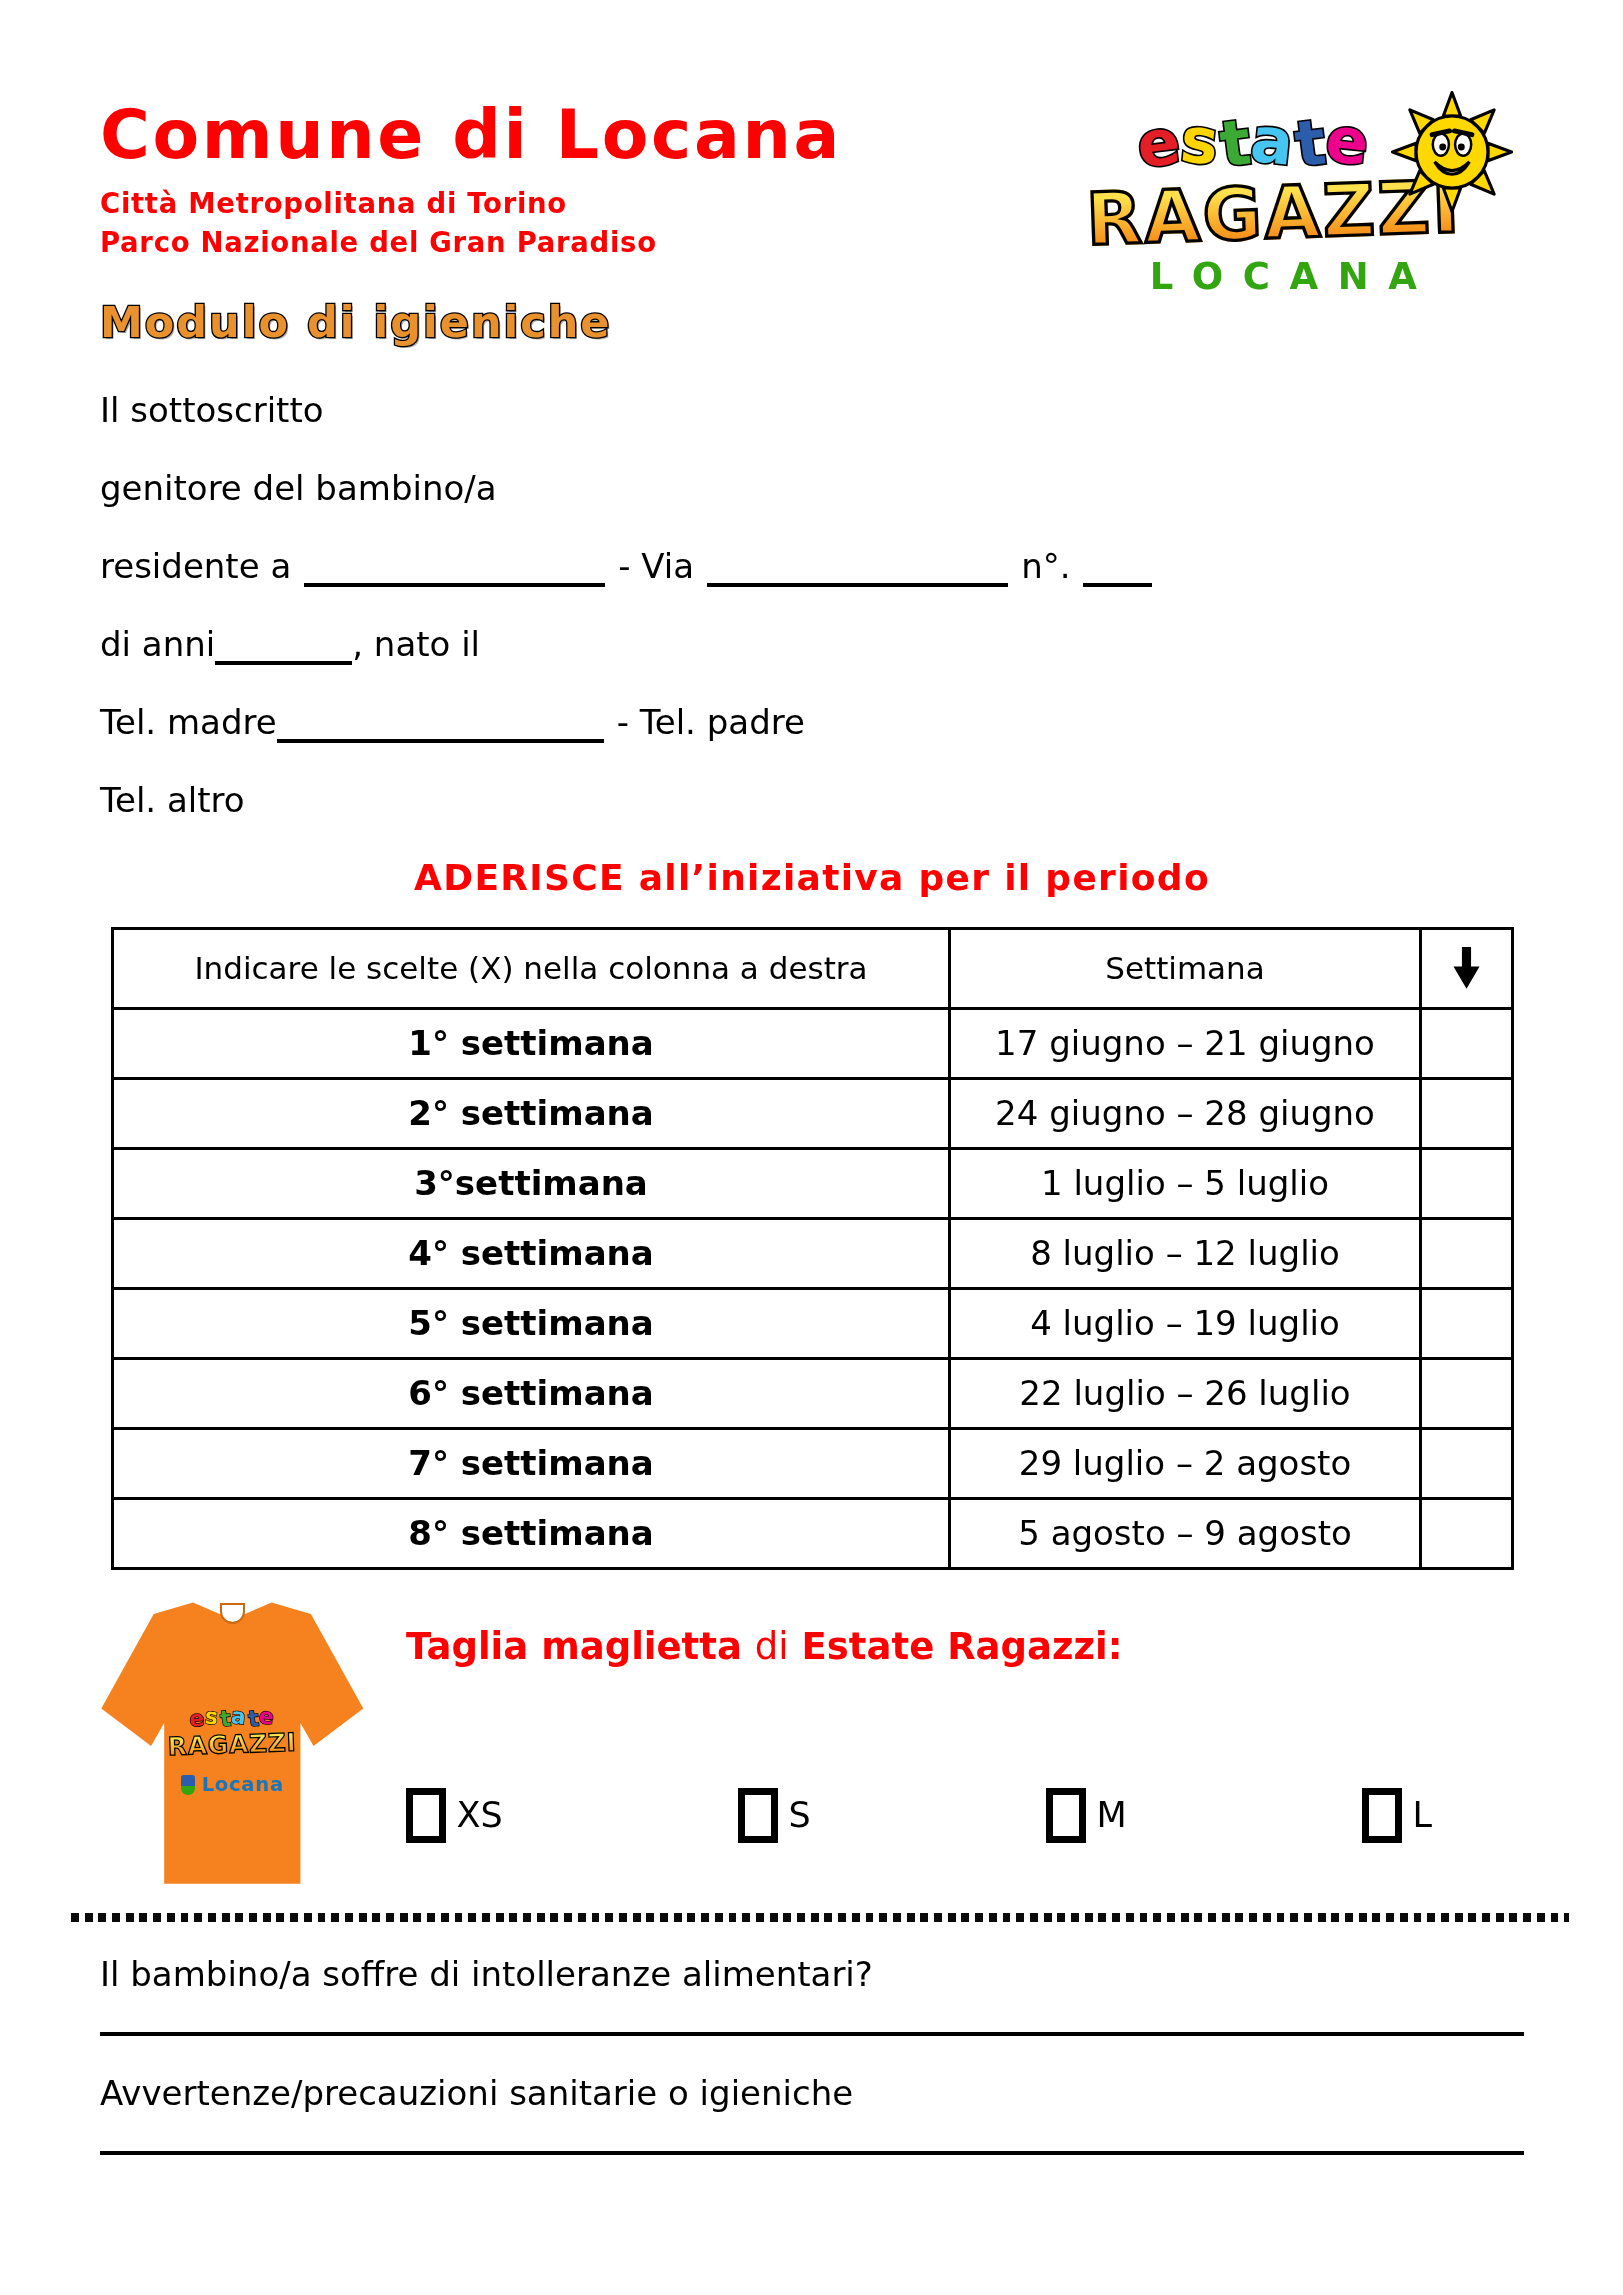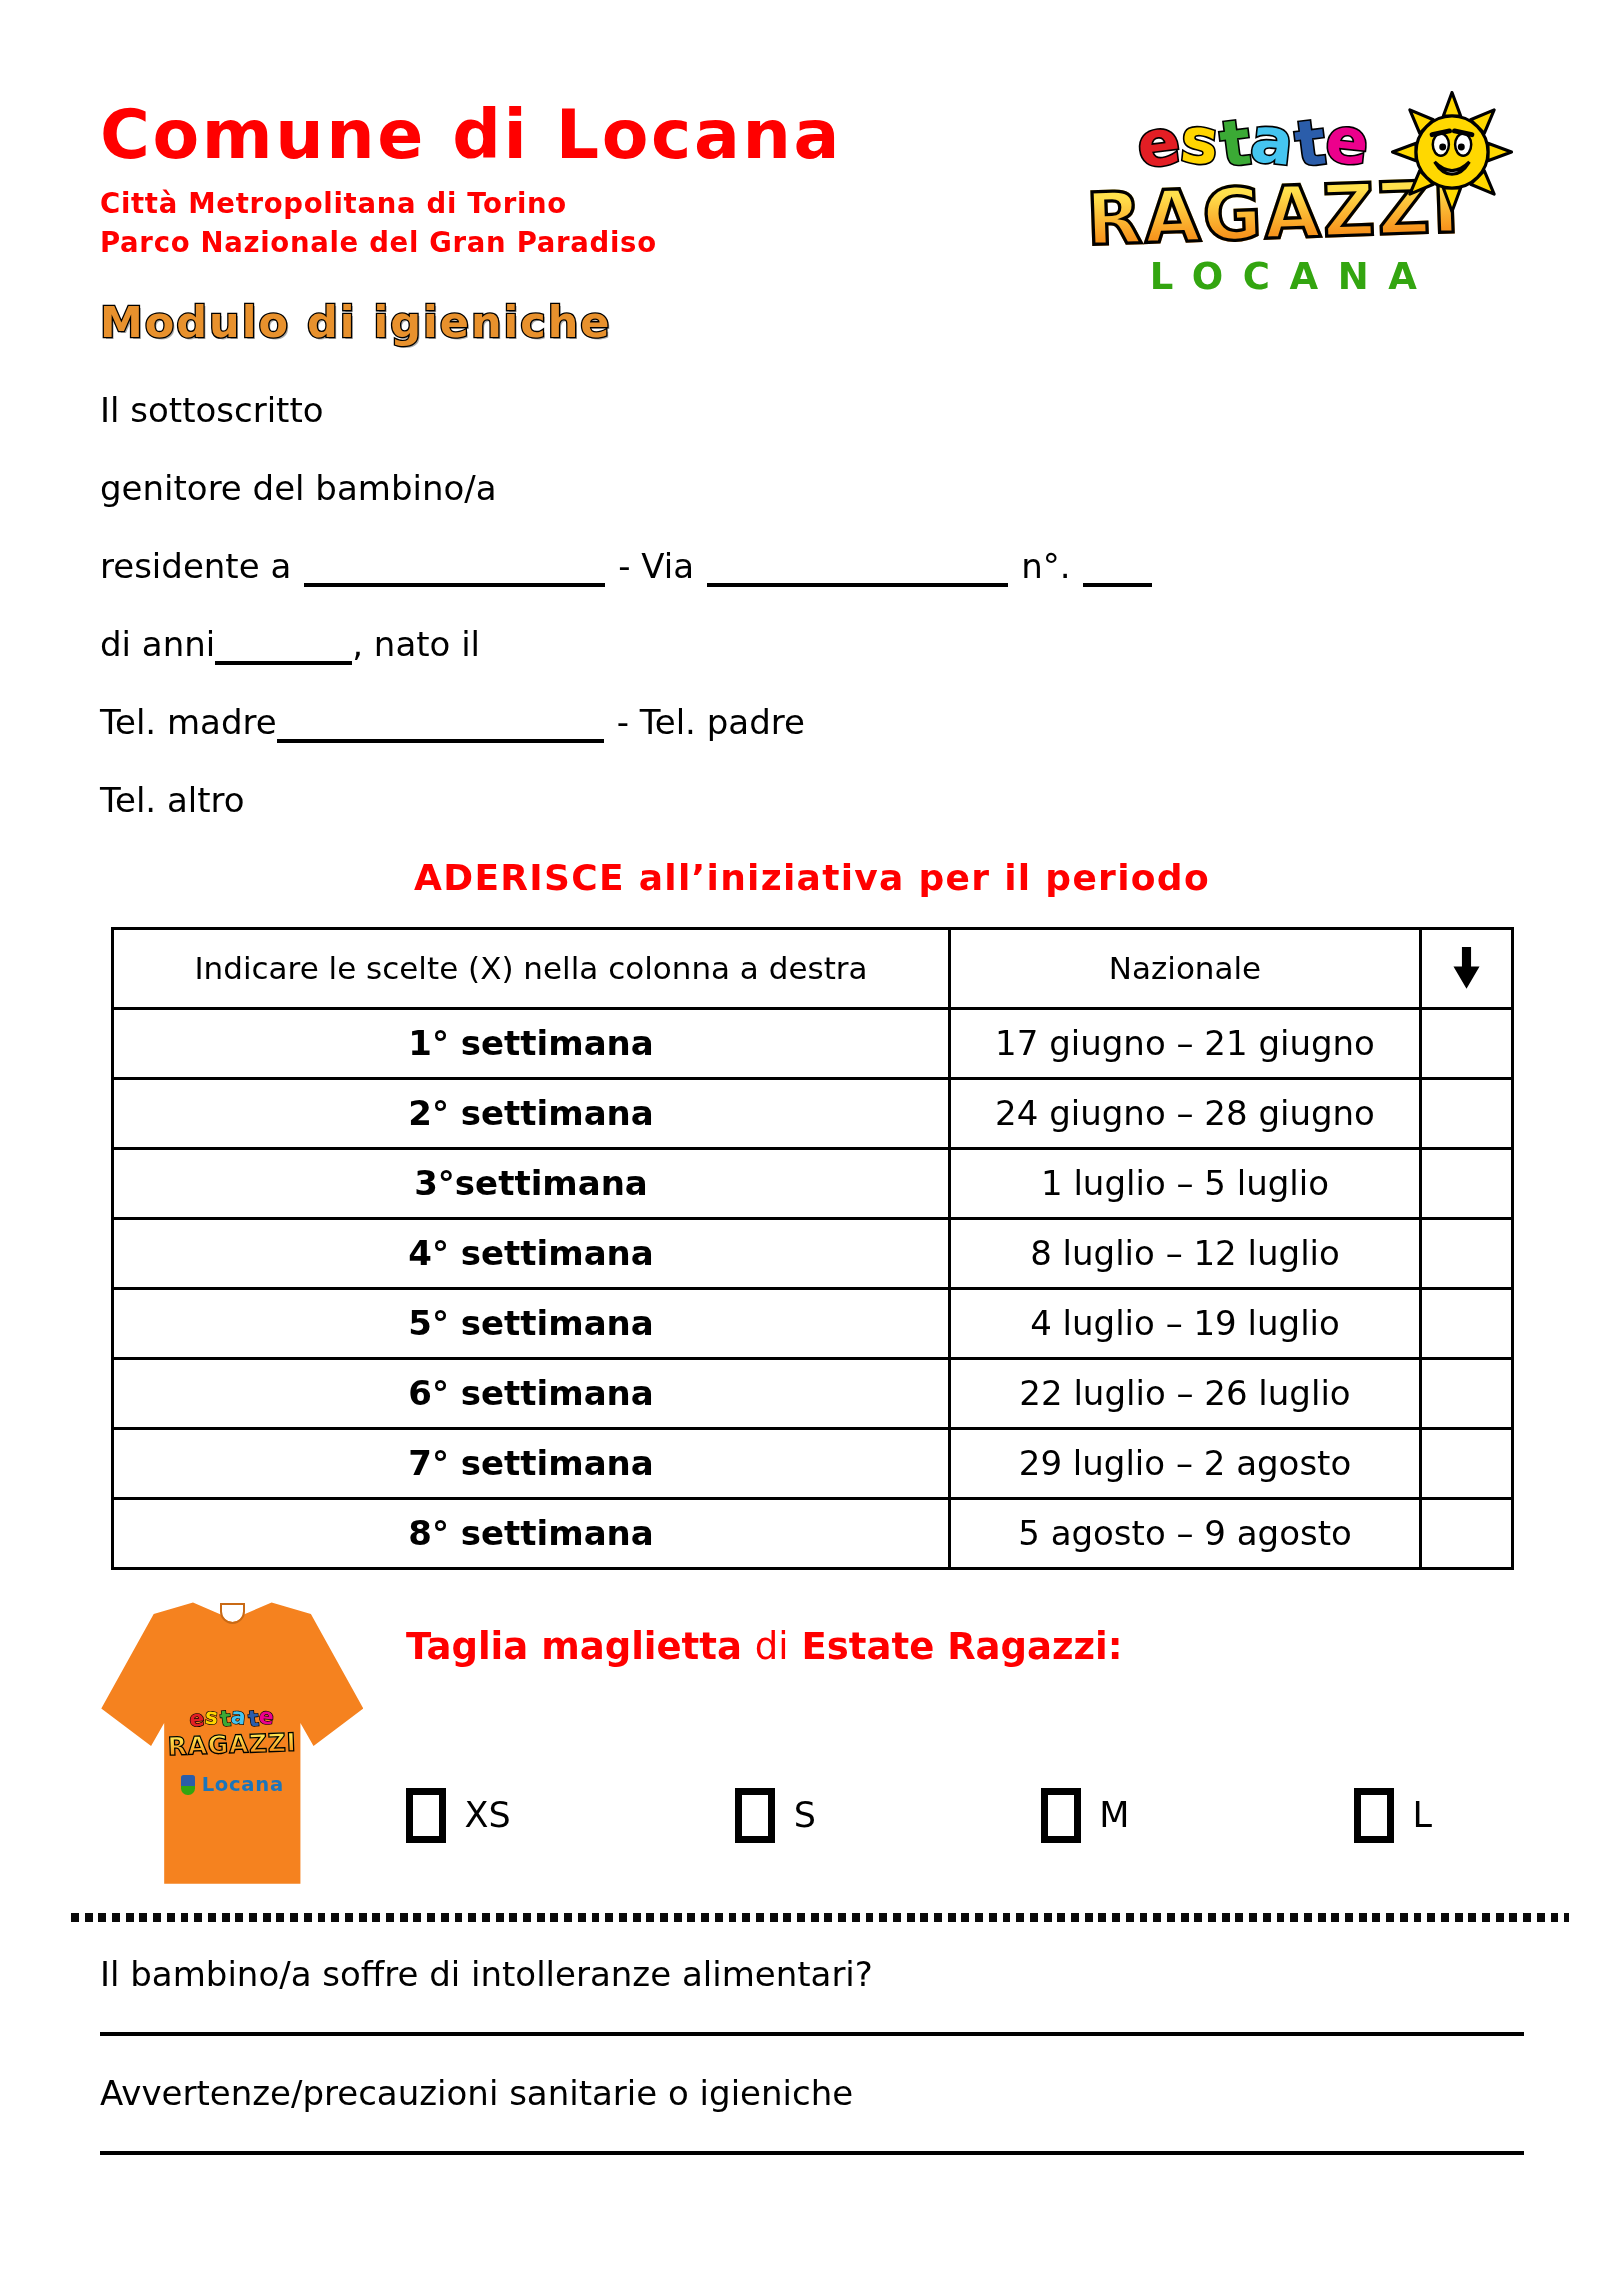--- a/index.html
+++ b/index.html
@@ -103,21 +103,21 @@
     background:linear-gradient(180deg,#2B5DAA 55%,#33A510 55%);border-radius:2.6px 2.6px 6.5px 6.5px;}
   .taglia{
     position:absolute;left:306px;top:25px;
     font-size:37px;font-weight:700;color:var(--red,#FF0000);white-space:nowrap;
   }
   .taglia .light{font-weight:400;}
   .sizes{
     position:absolute;left:306px;right:92px;top:188px;
     display:flex;justify-content:space-between;align-items:center;font-size:35px;
   }
-  .size-opt{display:flex;align-items:center;gap:8px;}
+  .size-opt{display:flex;align-items:center;}
   .cbx{width:26px;height:41px;border:7.2px solid #000;display:inline-block;margin-right:10.5px;background:#fff;}
   
   .dotted{
     margin:17px 0 0 -29px;width:1498px;height:9.8px;
     background:repeating-linear-gradient(90deg,#0a0a0a 0 7.9px,transparent 7.9px 13.7px);
   }
   .qa{margin-top:30px;}
   .cont-line{border-bottom:4.6px solid #000;height:0;margin-top:38px;}
   .qa .fl-row{margin-bottom:0;margin-top:35px;}
   .qa .fl-row:first-child{margin-top:0;}
@@ -199,21 +199,21 @@
 
   <table class="weeks">
     <colgroup>
         <col class="c1">
         <col class="c2">
         <col class="c3">
       </colgroup>
     <tbody>
       <tr class="thead">
         <td>Indicare le scelte (X) nella colonna a destra</td>
-        <td>Nazionale</td>
+        <td>Settimana</td>
         <td>
           <svg class="arrow-svg" width="29" height="43" viewBox="0 0 44 66">
             <path d="M15 0 h14 v30 h13 L22 64 L2 30 h13 z" fill="#000"></path>
           </svg>
         </td>
       </tr>
     <tr class="brow">
       <td class="week">1° settimana</td>
       <td class="dates">17 giugno – 21 giugno</td>
       <td class="choice"></td>

